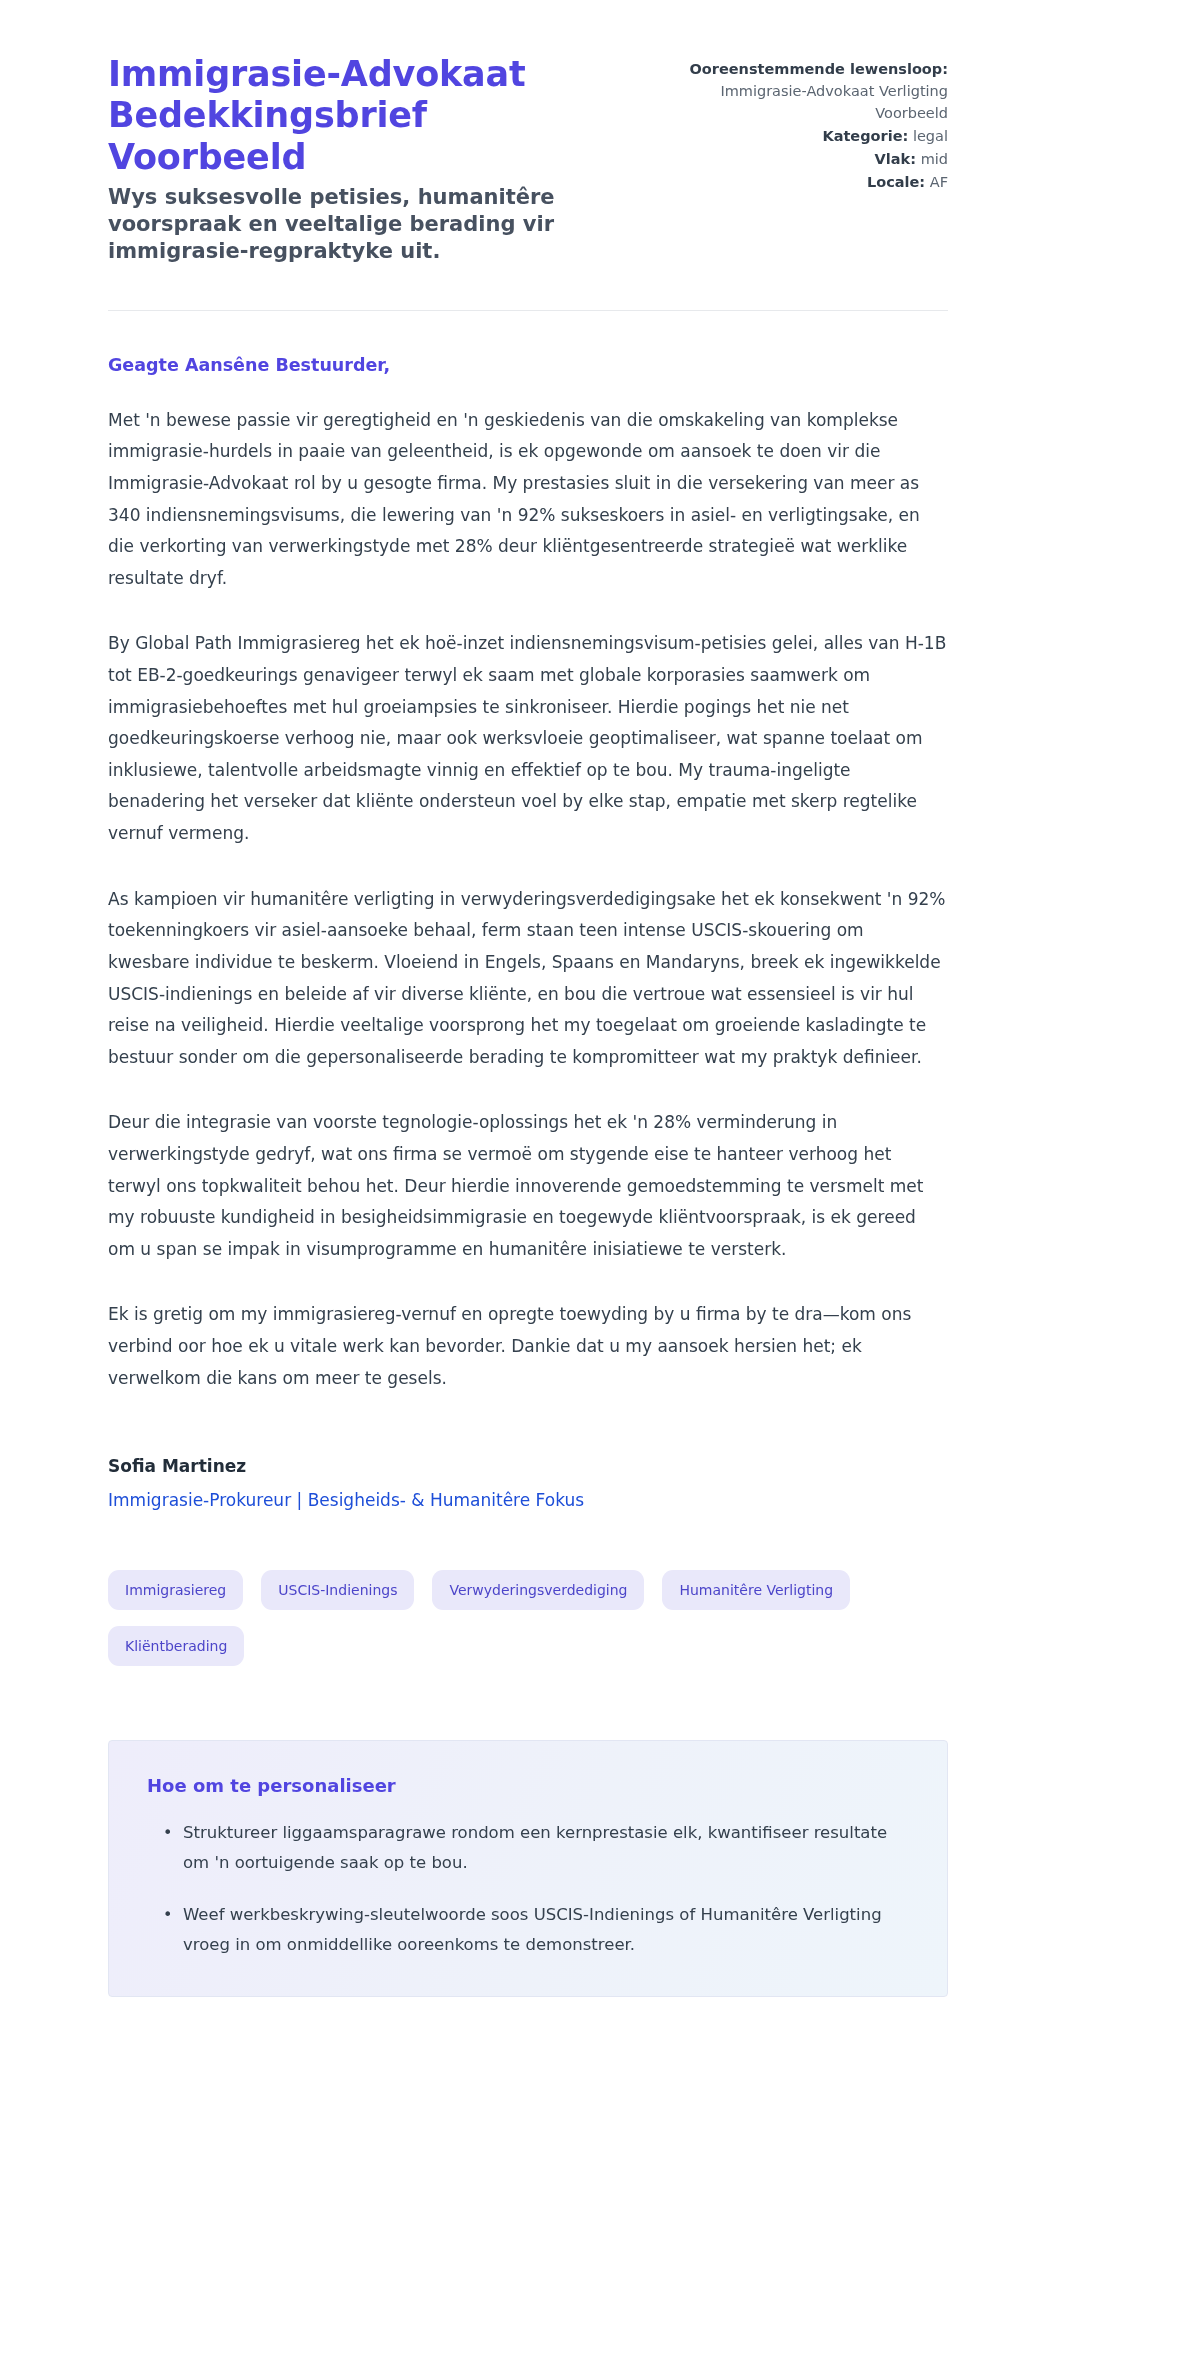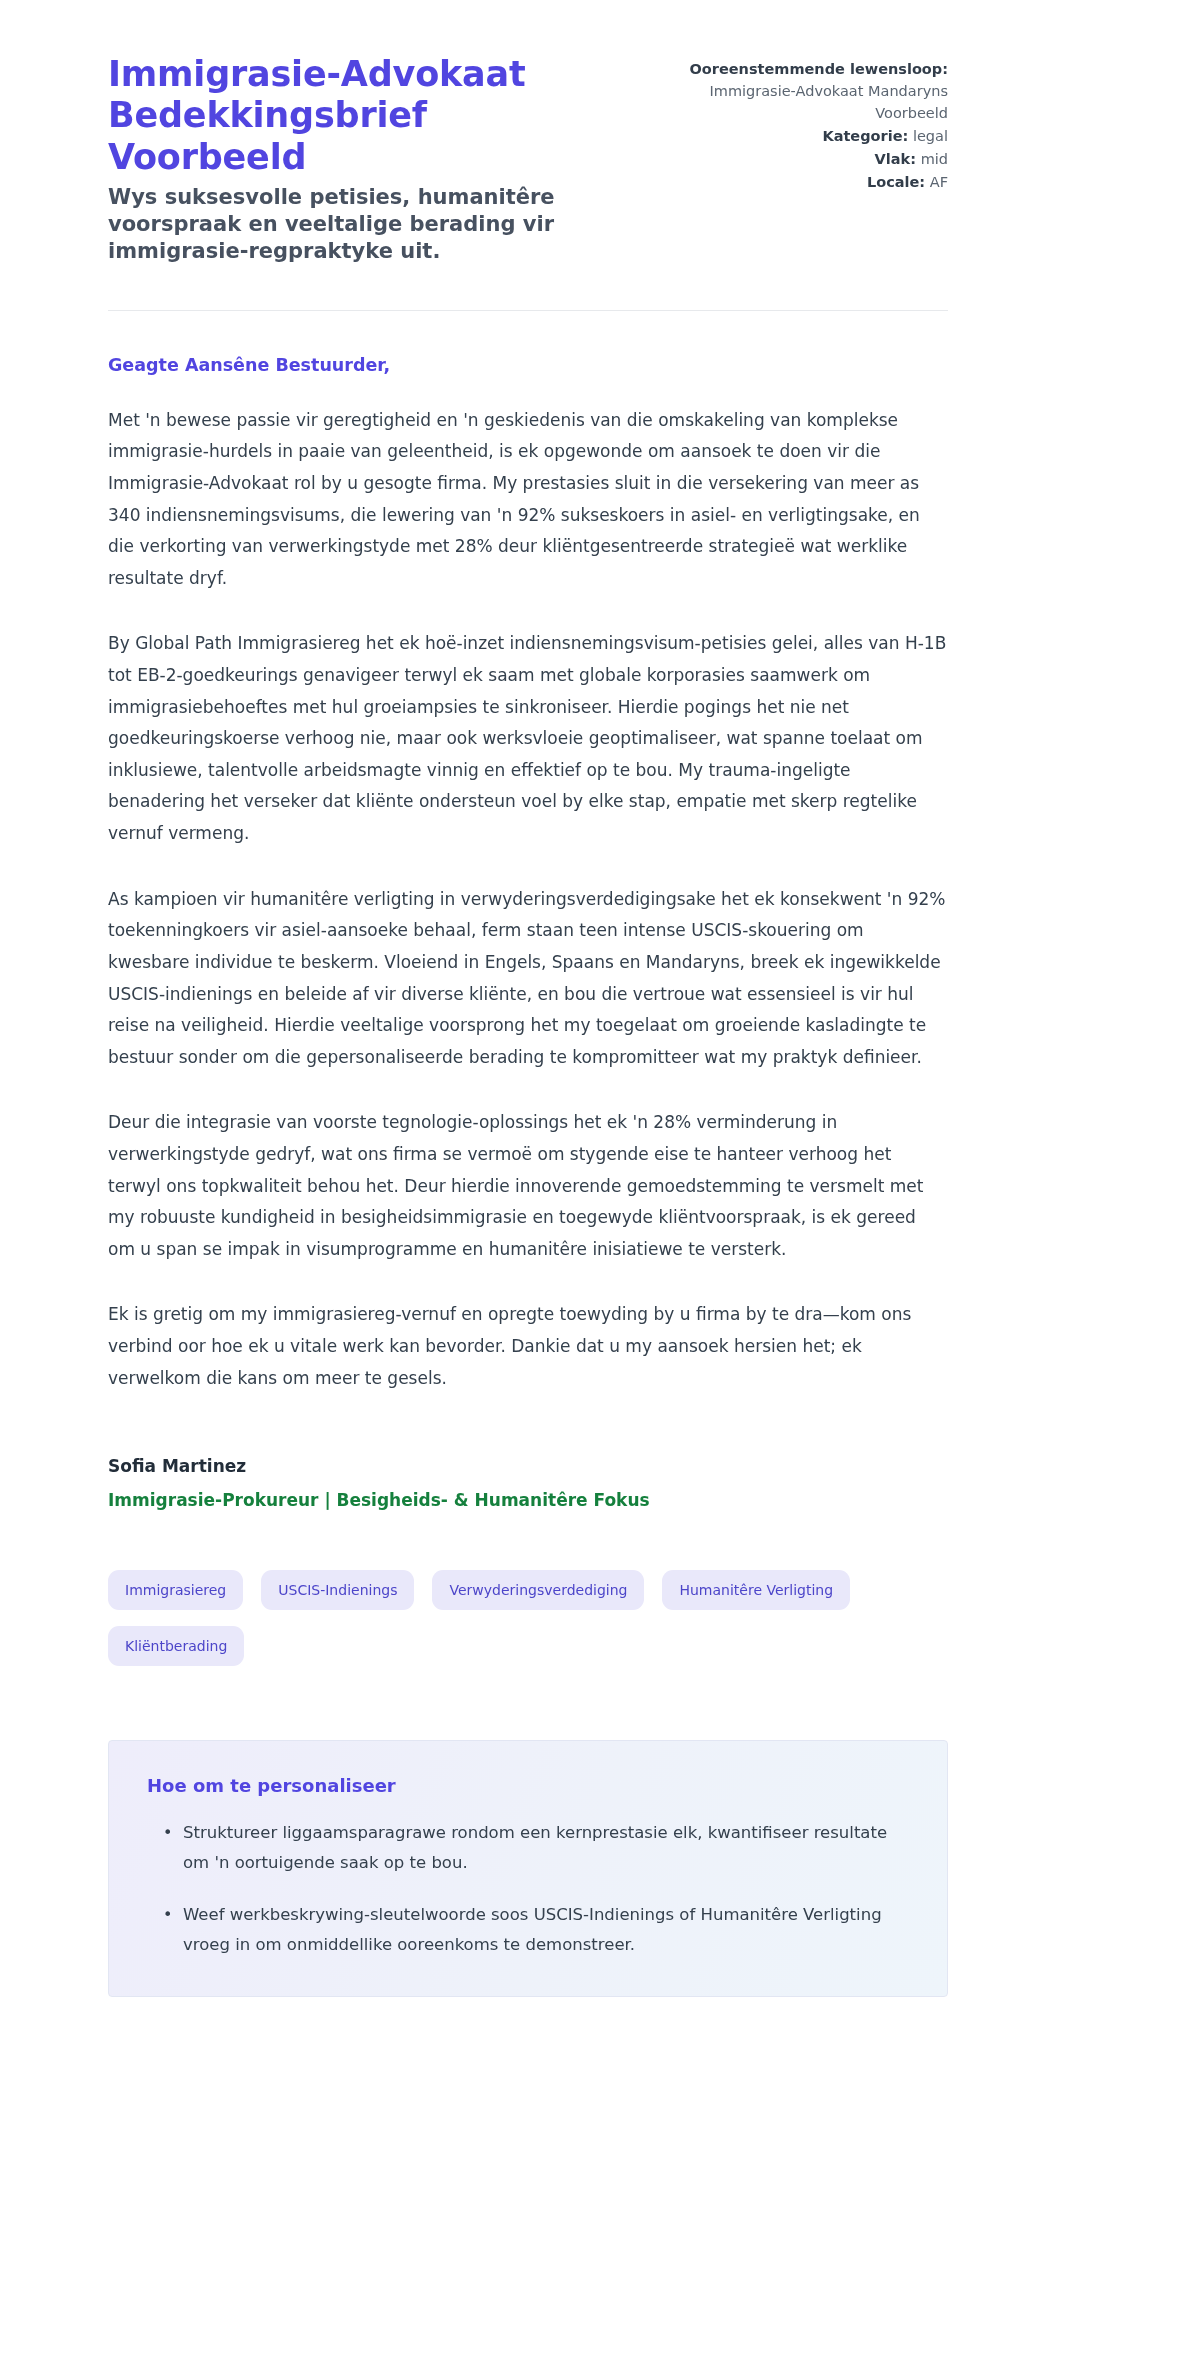--- a/index.html
+++ b/index.html
@@ -93,23 +93,22 @@
     margin-top: 62px;
   }
   .sig-name {
     font-size: 17px;
     font-weight: 700;
     color: #222d39;
     margin: 0 0 14px 0;
   }
   .sig-role {
     font-size: 17px;
-    color: #15803d;
-    margin: 0;
-    font-weight: bold;
+    color: #1d4ed8;
+    margin: 0;
   }
 
   
   .tag-list {
     margin-top: 60px;
     display: flex;
     flex-wrap: wrap;
     gap: 16px 18px;
     max-width: 960px;
   }
@@ -168,21 +167,21 @@
   <header class="doc-header">
 
     <div class="header-left">
       <h1 class="doc-title">Immigrasie-Advokaat Bedekkingsbrief Voorbeeld</h1>
       <p class="doc-subtitle">Wys suksesvolle petisies, humanitêre voorspraak en veeltalige berading vir immigrasie-regpraktyke uit.</p>
     </div>
 
     <div class="header-meta">
       <p class="meta-row">
         <span class="meta-label">Ooreenstemmende lewensloop:</span>
-        <span class="meta-value">Immigrasie-Advokaat Mandaryns Voorbeeld</span>
+        <span class="meta-value">Immigrasie-Advokaat Verligting Voorbeeld</span>
       </p>
       <p class="meta-row">
         <span class="meta-label">Kategorie:</span>
         <span class="meta-value">legal</span>
       </p>
       <p class="meta-row">
         <span class="meta-label">Vlak:</span>
         <span class="meta-value">mid</span>
       </p>
       <p class="meta-row">

